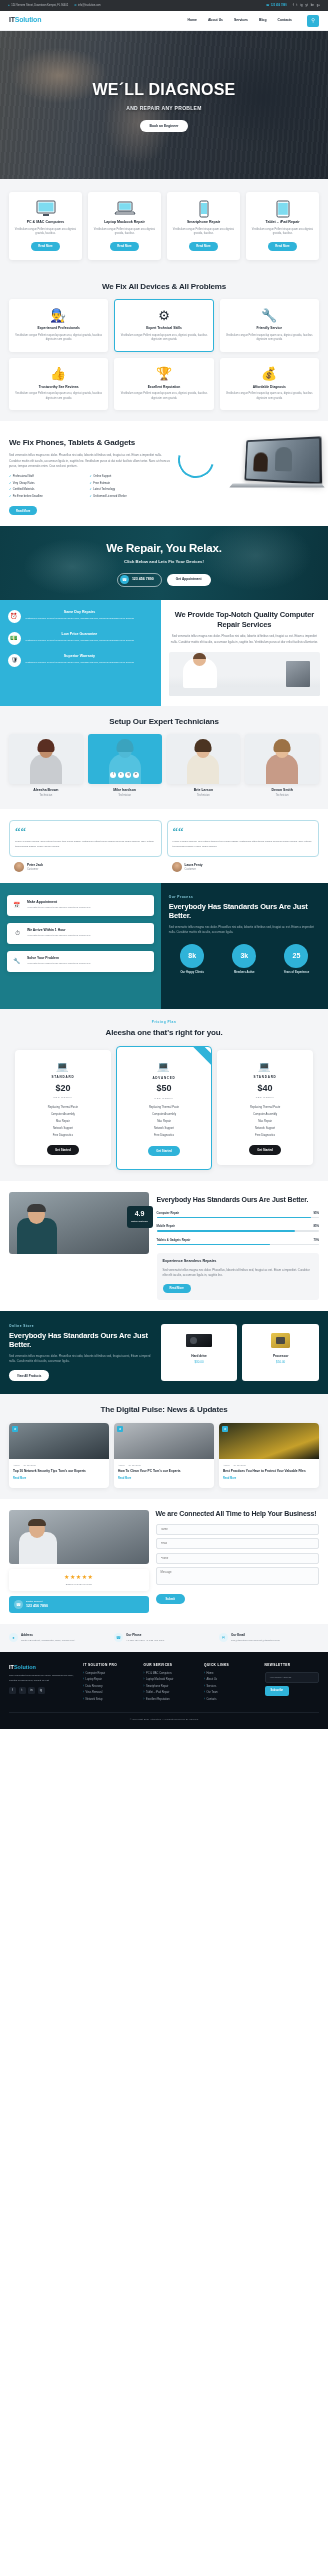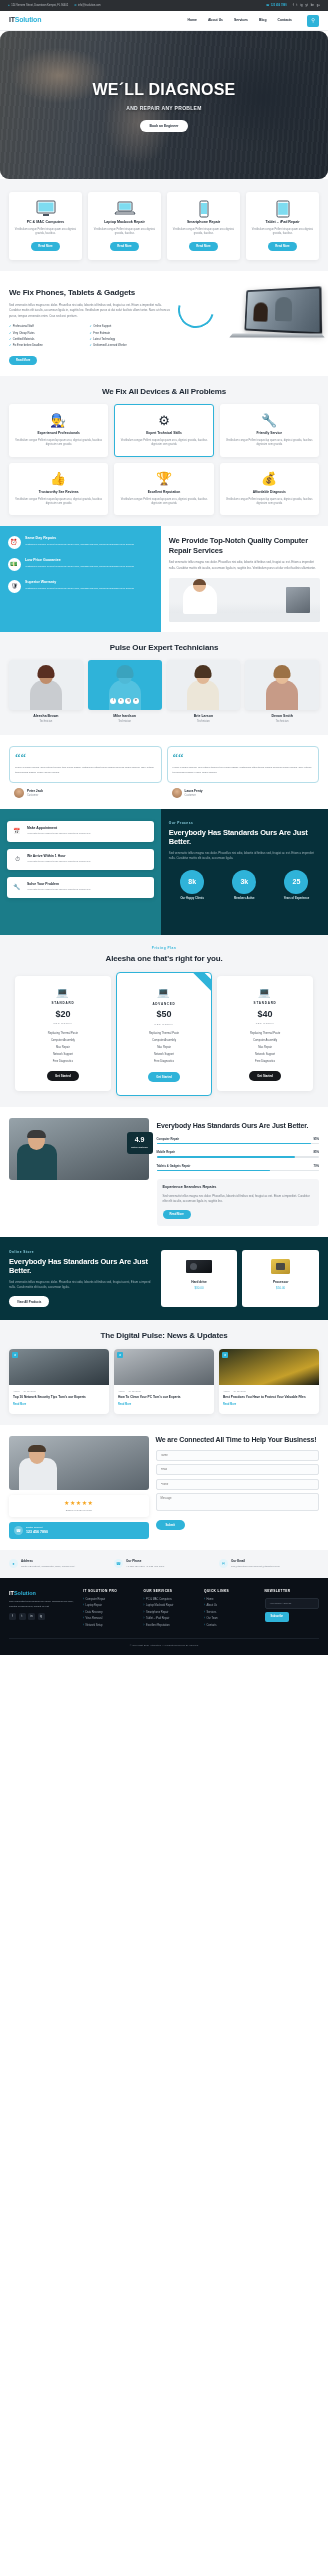--- a/index.html
+++ b/index.html
@@ -39,21 +39,21 @@
   .searchbtn {
     width: 12px; height: 12px; border-radius: 2px; background: #2fb3d9;
     color: #fff; display: flex; align-items: center; justify-content: center;
     font-size: 5px; margin-left: 4px;
   }
 
   
   .hero {
     position: relative; height: 148px; overflow: hidden;
     background: linear-gradient(105deg,#6d6a63 0%, #565a5e 28%, #34393f 55%, #20262c 100%);
-    display: flex; flex-direction: column; align-items: center; justify-content: center; border-radius: 9px;
+    display: flex; flex-direction: column; align-items: center; justify-content: center;
   }
   .hero::before {
     content:""; position:absolute; inset:0;
     background:
       radial-gradient(ellipse 70px 40px at 18% 30%, rgba(214,183,150,.85), transparent 70%),
       radial-gradient(ellipse 50px 60px at 42% 62%, rgba(196,172,150,.6), transparent 70%),
       radial-gradient(ellipse 90px 70px at 80% 45%, rgba(30,36,44,.9), transparent 75%),
       repeating-linear-gradient(95deg, rgba(255,255,255,.05) 0 2px, rgba(0,0,0,.07) 2px 5px);
   }
   .hero::after {
@@ -170,21 +170,21 @@
     width: 9px; height: 9px; border-radius: 50%; background: #2fb3d9; color: #fff;
     display: flex; align-items: center; justify-content: center; font-size: 4px;
   }
   .pill-phone .num { color: #fff; font-size: 3.6px; font-weight: bold; }
   .pill-appt {
     background: #fff; color: #1d2733; border-radius: 9px;
     padding: 3.4px 9px; font-size: 3.2px; font-weight: bold; align-self: center;
   }
 
   
-  .split { display: flex; background: #fff; }
+  .split { display: flex; background: #fff; text-align: center; }
   .split-l {
     width: 49%; background: #2fb3d9; padding: 10px 8px 12px; position: relative;
   }
   .step { display: flex; gap: 4px; margin-bottom: 9px; }
   .step-ico {
     width: 13px; height: 13px; border-radius: 50%; background: #fff; flex: none;
     display: flex; align-items: center; justify-content: center; font-size: 6px;
   }
   .step-tx h5 { color: #fff; font-size: 3.6px; font-weight: bold; }
   .step-tx p { color: #e2f5fb; font-size: 2.5px; margin-top: 1.5px; line-height: 1.75; }
@@ -544,20 +544,63 @@
             </svg>
         </div>
         <div class="dev-name">Tablet – iPad Repair</div>
         <div class="dev-desc">Vestibulum congue Pellent eisque quam arcu dignissi gravida, faucibus</div>
         <div class="btn-cyan">Read More</div>
       </div>
 
     </div>
   </div>
 
+  <div class="sec sec-grey">
+    <div class="sec-title">We Fix All Devices &amp; All Problems</div>
+    <div class="feat-grid">
+
+      <div class="feat-card">
+        <div class="feat-ico">👨‍🔧</div>
+        <div class="feat-name">Experienced Professionals</div>
+        <div class="feat-desc">Vestibulum congue Pellent euqueclap quam arcu, dignissi gravida, faucibus dignissim sem gravida</div>
+      </div>
+
+      <div class="feat-card active">
+        <div class="feat-ico">⚙</div>
+        <div class="feat-name">Expert Technical Skills</div>
+        <div class="feat-desc">Vestibulum congue Pellent euqueclap quam arcu, dignissi gravida, faucibus dignissim sem gravida</div>
+      </div>
+
+      <div class="feat-card">
+        <div class="feat-ico">🔧</div>
+        <div class="feat-name">Friendly Service</div>
+        <div class="feat-desc">Vestibulum congue Pellent euqueclap quam arcu, dignissi gravida, faucibus dignissim sem gravida</div>
+      </div>
+
+      <div class="feat-card">
+        <div class="feat-ico">👍</div>
+        <div class="feat-name">Trustworthy See Reviews</div>
+        <div class="feat-desc">Vestibulum congue Pellent euqueclap quam arcu, dignissi gravida, faucibus dignissim sem gravida</div>
+      </div>
+
+      <div class="feat-card">
+        <div class="feat-ico">🏆</div>
+        <div class="feat-name">Excellent Reputation</div>
+        <div class="feat-desc">Vestibulum congue Pellent euqueclap quam arcu, dignissi gravida, faucibus dignissim sem gravida</div>
+      </div>
+
+      <div class="feat-card">
+        <div class="feat-ico">💰</div>
+        <div class="feat-name">Affordable Diagnosis</div>
+        <div class="feat-desc">Vestibulum congue Pellent euqueclap quam arcu, dignissi gravida, faucibus dignissim sem gravida</div>
+      </div>
+
+    </div>
+  </div>
+
   <div class="sec sec-white">
     <div class="about">
       <div class="about-left">
         <h3>We Fix Phones, Tablets &amp; Gadgets</h3>
         <div class="lorem">Sed venenatis tellus magna nec dolor. Phasellus nisi odio, lobortis id finibus sed, feugiat ac est. Etiam a imperdiet nulla. Curabitur mattis elit iaculis, accumsan ligula in, sagittis leo. Vestibulum purus at dui solut facilisis ullam tortor. Nunc at rhoncus purus, tempus venenatis enim. Cras sed orci pretium.</div>
         <div class="checks">
           <div class="check">
               <span class="tick">✓</span>
               <span>Professional Staff</span>
             </div>
@@ -597,63 +640,33 @@
         <div class="laptop">
           <div class="scr"></div>
           <div class="face1"></div>
           <div class="face2"></div>
         </div>
         <div class="lapbase"></div>
       </div>
     </div>
   </div>
 
-  <div class="sec sec-grey">
-    <div class="sec-title">We Fix All Devices &amp; All Problems</div>
-    <div class="feat-grid">
-
-      <div class="feat-card">
-        <div class="feat-ico">👨‍🔧</div>
-        <div class="feat-name">Experienced Professionals</div>
-        <div class="feat-desc">Vestibulum congue Pellent euqueclap quam arcu, dignissi gravida, faucibus dignissim sem gravida</div>
-      </div>
-
-      <div class="feat-card active">
-        <div class="feat-ico">⚙</div>
-        <div class="feat-name">Expert Technical Skills</div>
-        <div class="feat-desc">Vestibulum congue Pellent euqueclap quam arcu, dignissi gravida, faucibus dignissim sem gravida</div>
-      </div>
-
-      <div class="feat-card">
-        <div class="feat-ico">🔧</div>
-        <div class="feat-name">Friendly Service</div>
-        <div class="feat-desc">Vestibulum congue Pellent euqueclap quam arcu, dignissi gravida, faucibus dignissim sem gravida</div>
-      </div>
-
-      <div class="feat-card">
-        <div class="feat-ico">👍</div>
-        <div class="feat-name">Trustworthy See Reviews</div>
-        <div class="feat-desc">Vestibulum congue Pellent euqueclap quam arcu, dignissi gravida, faucibus dignissim sem gravida</div>
-      </div>
-
-      <div class="feat-card">
-        <div class="feat-ico">🏆</div>
-        <div class="feat-name">Excellent Reputation</div>
-        <div class="feat-desc">Vestibulum congue Pellent euqueclap quam arcu, dignissi gravida, faucibus dignissim sem gravida</div>
-      </div>
-
-      <div class="feat-card">
-        <div class="feat-ico">💰</div>
-        <div class="feat-name">Affordable Diagnosis</div>
-        <div class="feat-desc">Vestibulum congue Pellent euqueclap quam arcu, dignissi gravida, faucibus dignissim sem gravida</div>
-      </div>
-
-    </div>
-  </div>
-
+  <div class="cta">
+    <div class="cta-in">
+      <h2>We Repair, You Relax.</h2>
+      <p>Click Below and Lets Fix Your Devices!</p>
+      <div class="cta-btns">
+        <div class="pill-phone">
+          <span class="ring">☎</span>
+          <span class="num">123 456 7890</span>
+        </div>
+        <div class="pill-appt">Get Appointment</div>
+      </div>
+    </div>
+  </div>
 
   <div class="split">
     <div class="split-l">
       <div class="step">
         <div class="step-ico">⏰</div>
         <div class="step-tx">
           <h5>Same Day Repairs</h5>
           <p>Vestibulum congue Pellent euqueclap quam arcu, dignissi gravida, faucibus dignissim sem gravida</p>
         </div>
       </div>
@@ -679,21 +692,21 @@
         <div class="desk"></div>
         <div class="person"></div>
         <div class="head"></div>
         <div class="hair"></div>
         <div class="pc"></div>
       </div>
     </div>
   </div>
 
   <div class="sec sec-grey">
-    <div class="sec-title">Pulse Our Expert Technicians</div>
+    <div class="sec-title">Setup Our Expert Technicians</div>
     <div class="team-grid">
 
       <div class="team-card">
         <div class="team-photo">
           <div class="tp-body" style="background:#c9ccd0"></div>
           <div class="tp-head" style="background:#c08d6b"></div>
           <div class="tp-hair" style="background:#5a2f22"></div>
         </div>
         <div class="team-name">Aleesha Brown</div>
         <div class="team-role">Technician</div>

